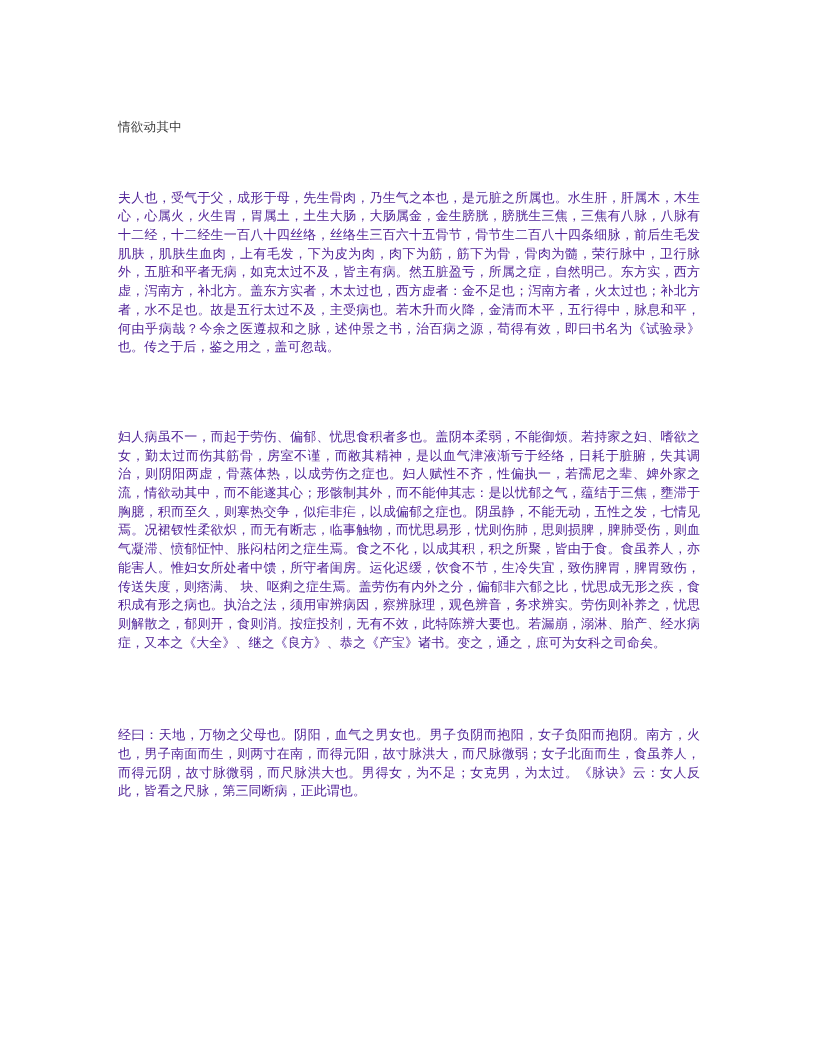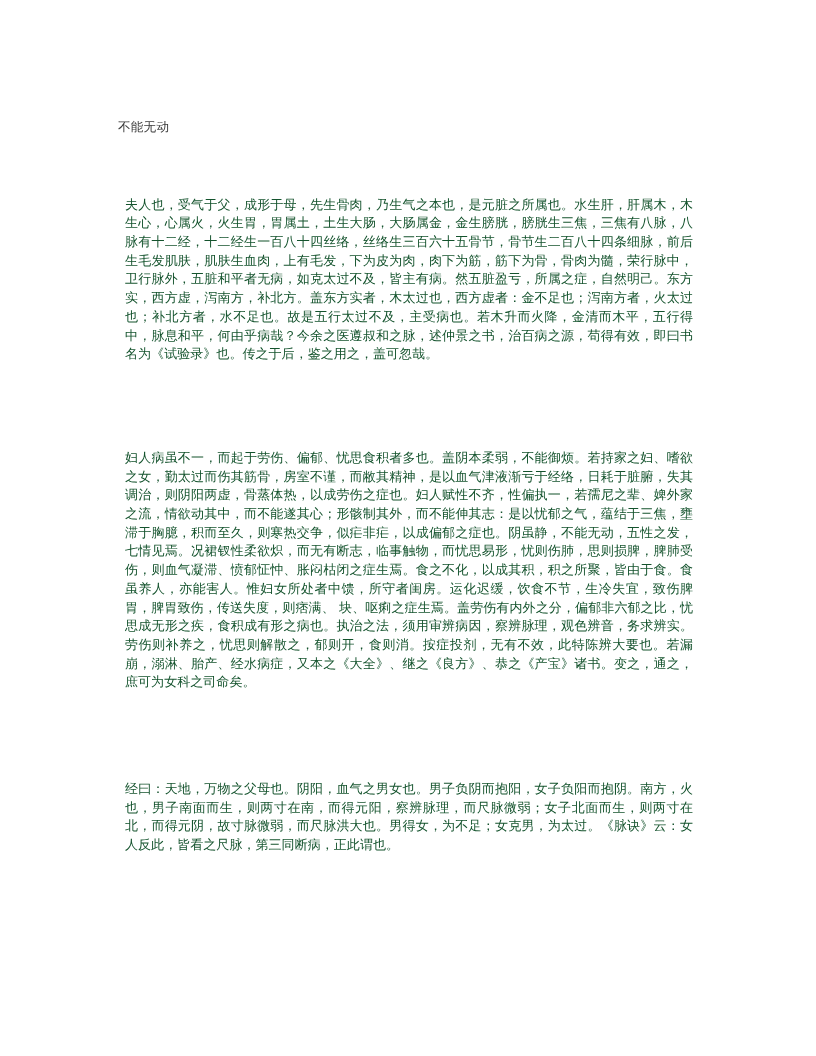--- a/index.html
+++ b/index.html
@@ -32,22 +32,22 @@
     font-size: 12.6px;
     line-height: 18.6px;
     color: #3a3a3a;
     font-weight: normal;
     margin: 0;
     letter-spacing: 0.2px;
   }
   .para {
     font-size: 13px;
     line-height: 18.7px;
-    color: #14532d;
-    margin: 7px;
+    color: #4c1d95;
+    margin: 0;
     text-align: justify;
     text-justify: inter-ideograph;
     letter-spacing: 0.05px;
     word-break: break-all;
   }
   
   .gap-head-to-para { height: 52px; }
   .gap-para-to-head { height: 23px; }
   .gap-head-to-para-2 { height: 48px; }
   .gap-para-to-head-3 { height: 26px; }
@@ -55,36 +55,36 @@
   .gap-para-to-head-4 { height: 22px; }
   .gap-head-to-para-4 { height: 52px; }
 </style>
 </head>
 <body>
 
 <div class="page">
   <div class="doc-body">
 
     <div class="section">
-      <h2 class="heading">不能无动</h2>
+      <h2 class="heading">情欲动其中</h2>
       <div class="gap-head-to-para"></div>
       <p class="para">夫人也，受气于父，成形于母，先生骨肉，乃生气之本也，是元脏之所属也。水生肝，肝属木，木生心，心属火，火生胃，胃属土，土生大肠，大肠属金，金生膀胱，膀胱生三焦，三焦有八脉，八脉有十二经，十二经生一百八十四丝络，丝络生三百六十五骨节，骨节生二百八十四条细脉，前后生毛发肌肤，肌肤生血肉，上有毛发，下为皮为肉，肉下为筋，筋下为骨，骨肉为髓，荣行脉中，卫行脉外，五脏和平者无病，如克太过不及，皆主有病。然五脏盈亏，所属之症，自然明己。东方实，西方虚，泻南方，补北方。盖东方实者，木太过也，西方虚者：金不足也；泻南方者，火太过也；补北方者，水不足也。故是五行太过不及，主受病也。若木升而火降，金清而木平，五行得中，脉息和平，何由乎病哉？今余之医遵叔和之脉，述仲景之书，治百病之源，苟得有效，即曰书名为《试验录》也。传之于后，鉴之用之，盖可忽哉。</p>
     </div>
 
     <div class="gap-para-to-head"></div>
 
     <div class="section">
       <div class="gap-head-to-para-2"></div>
       <p class="para">妇人病虽不一，而起于劳伤、偏郁、忧思食积者多也。盖阴本柔弱，不能御烦。若持家之妇、嗜欲之女，勤太过而伤其筋骨，房室不谨，而敝其精神，是以血气津液渐亏于经络，日耗于脏腑，失其调治，则阴阳两虚，骨蒸体热，以成劳伤之症也。妇人赋性不齐，性偏执一，若孺尼之辈、婢外家之流，情欲动其中，而不能遂其心；形骸制其外，而不能伸其志：是以忧郁之气，蕴结于三焦，壅滞于胸臆，积而至久，则寒热交争，似疟非疟，以成偏郁之症也。阴虽静，不能无动，五性之发，七情见焉。况裙钗性柔欲炽，而无有断志，临事触物，而忧思易形，忧则伤肺，思则损脾，脾肺受伤，则血气凝滞、愤郁怔忡、胀闷枯闭之症生焉。食之不化，以成其积，积之所聚，皆由于食。食虽养人，亦能害人。惟妇女所处者中馈，所守者闺房。运化迟缓，饮食不节，生冷失宜，致伤脾胃，脾胃致伤，传送失度，则痞满、 块、呕痢之症生焉。盖劳伤有内外之分，偏郁非六郁之比，忧思成无形之疾，食积成有形之病也。执治之法，须用审辨病因，察辨脉理，观色辨音，务求辨实。劳伤则补养之，忧思则解散之，郁则开，食则消。按症投剂，无有不效，此特陈辨大要也。若漏崩，溺淋、胎产、经水病症，又本之《大全》、继之《良方》、恭之《产宝》诸书。变之，通之，庶可为女科之司命矣。</p>
     </div>
 
     <div class="gap-para-to-head-3"></div>
 
     <div class="section">
       <div class="gap-head-to-para-3"></div>
-      <p class="para">经曰：天地，万物之父母也。阴阳，血气之男女也。男子负阴而抱阳，女子负阳而抱阴。南方，火也，男子南面而生，则两寸在南，而得元阳，察辨脉理，而尺脉微弱；女子北面而生，则两寸在北，而得元阴，故寸脉微弱，而尺脉洪大也。男得女，为不足；女克男，为太过。《脉诀》云：女人反此，皆看之尺脉，第三同断病，正此谓也。</p>
+      <p class="para">经曰：天地，万物之父母也。阴阳，血气之男女也。男子负阴而抱阳，女子负阳而抱阴。南方，火也，男子南面而生，则两寸在南，而得元阳，故寸脉洪大，而尺脉微弱；女子北面而生，食虽养人，而得元阴，故寸脉微弱，而尺脉洪大也。男得女，为不足；女克男，为太过。《脉诀》云：女人反此，皆看之尺脉，第三同断病，正此谓也。</p>
     </div>
 
     <div class="gap-para-to-head-4"></div>
 
 
   </div>
 </div>
 
 </body></html>

